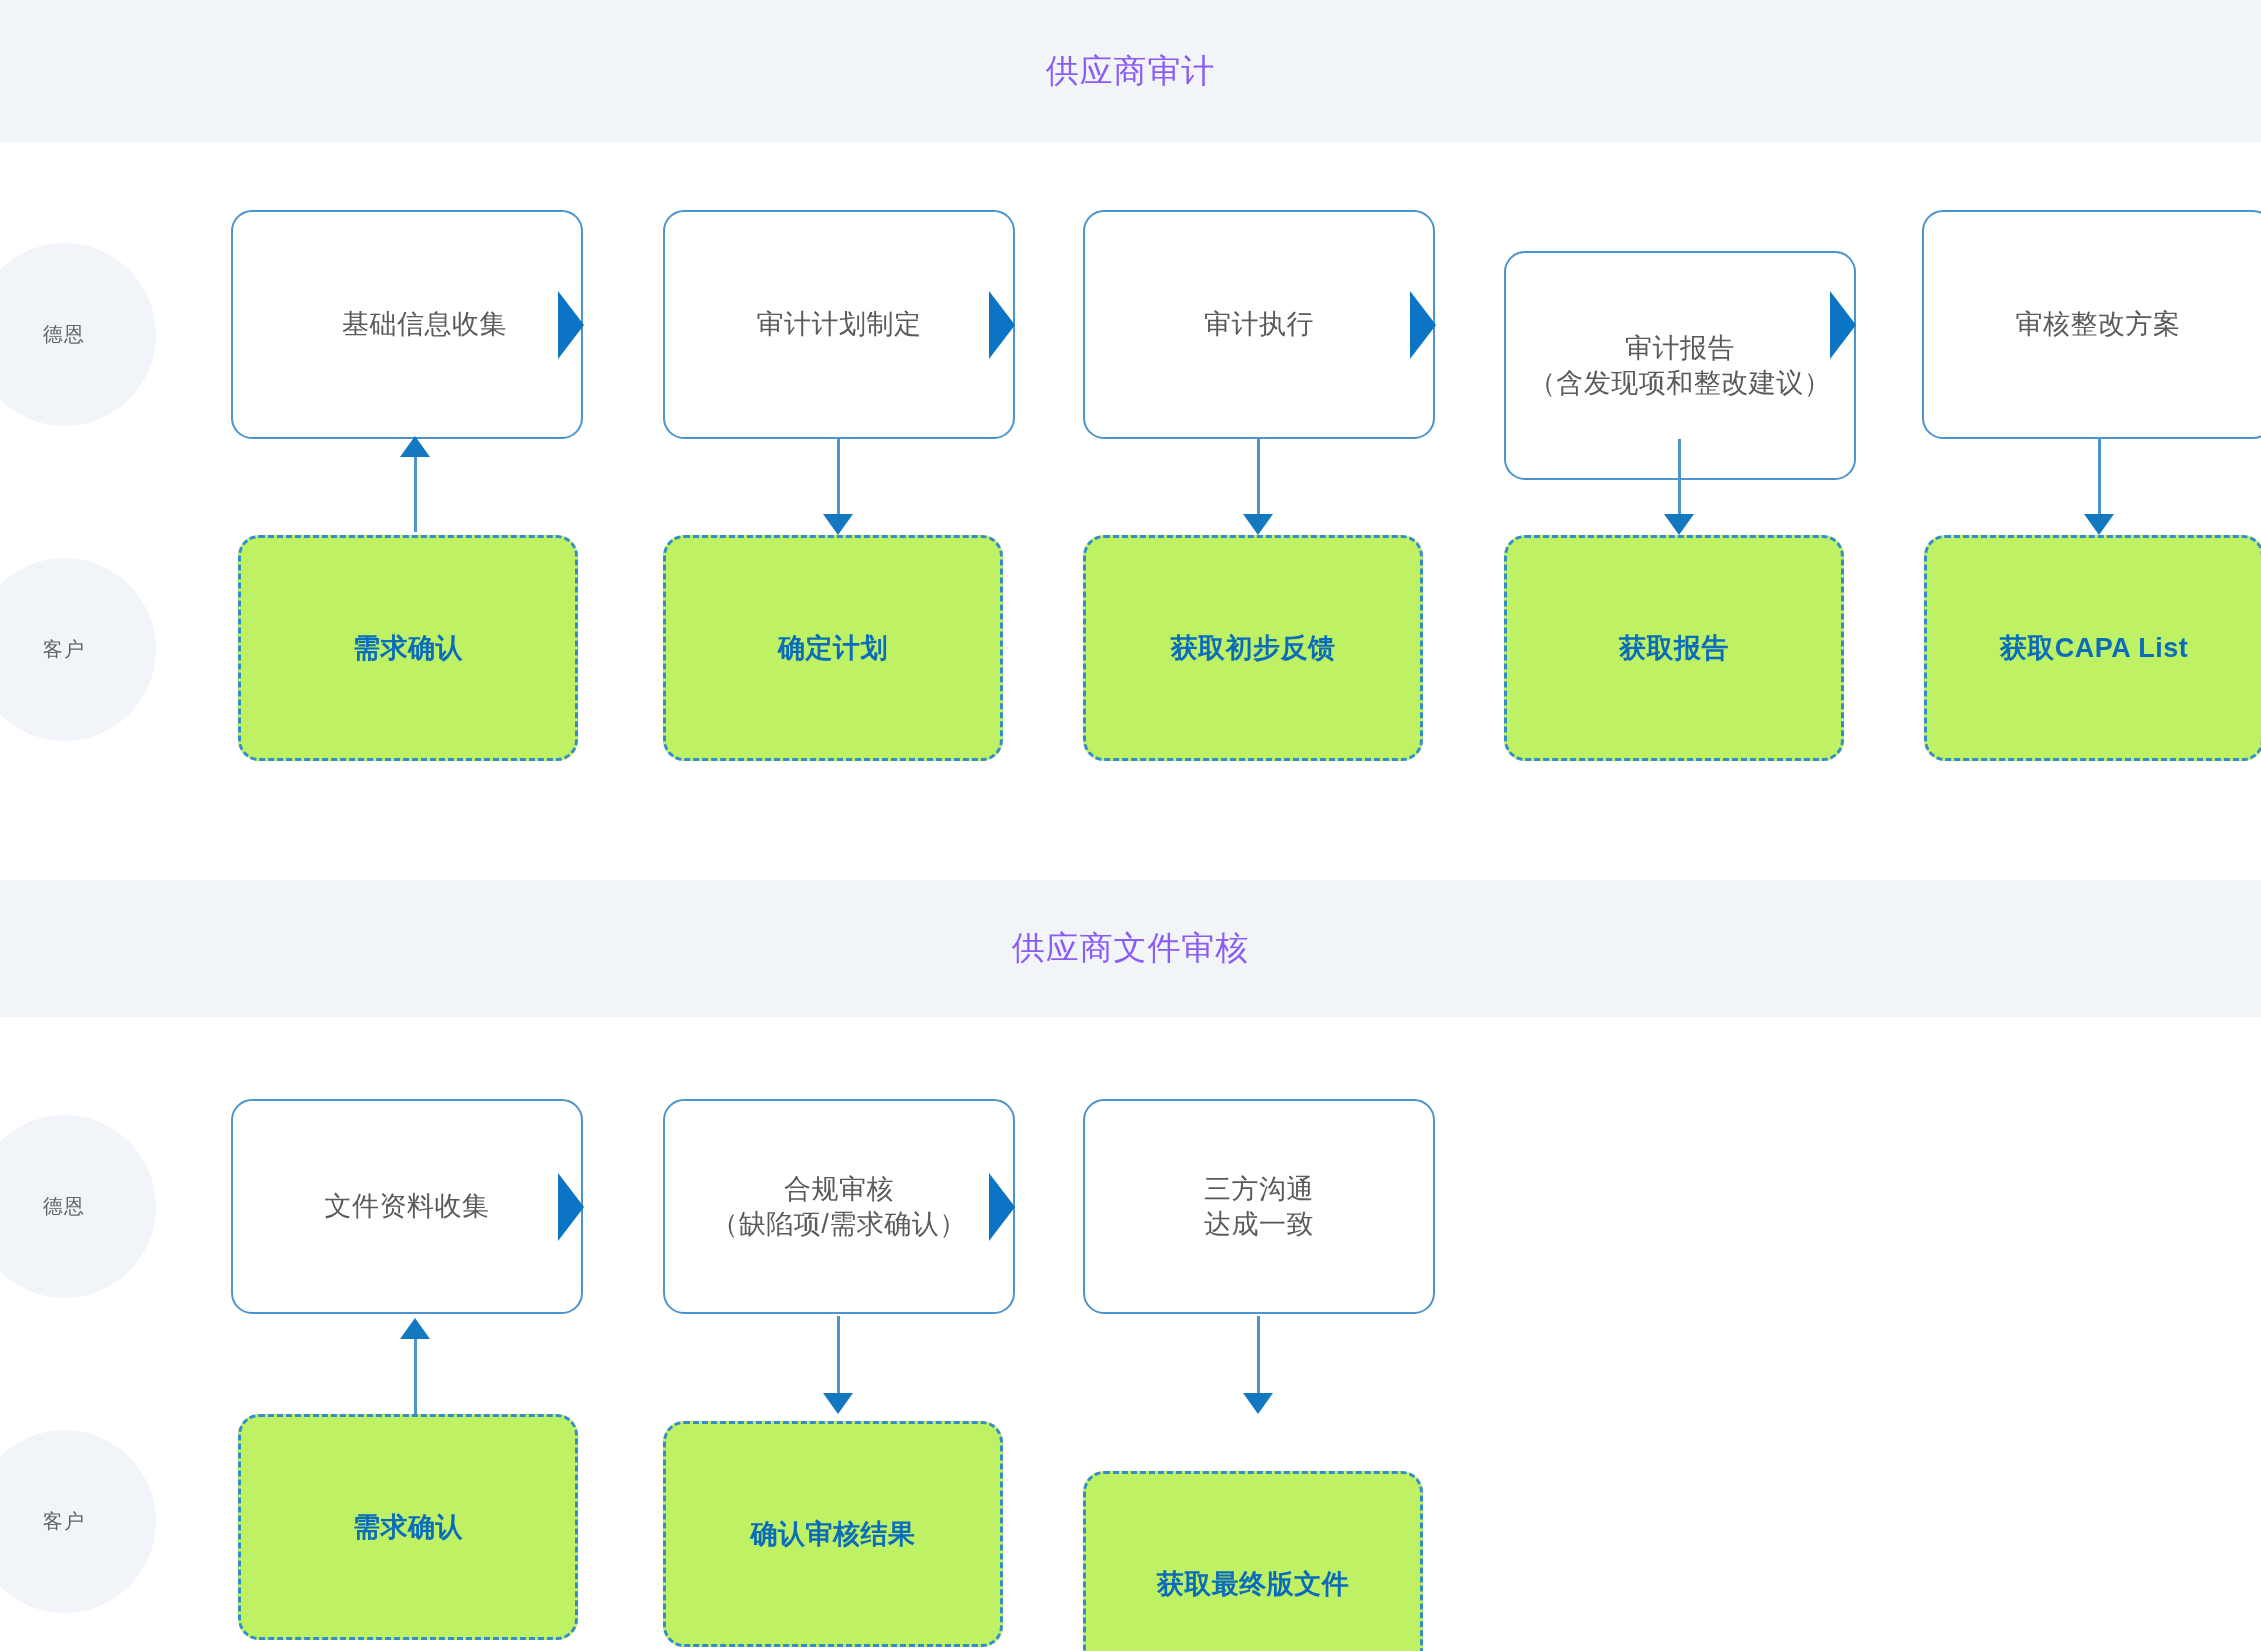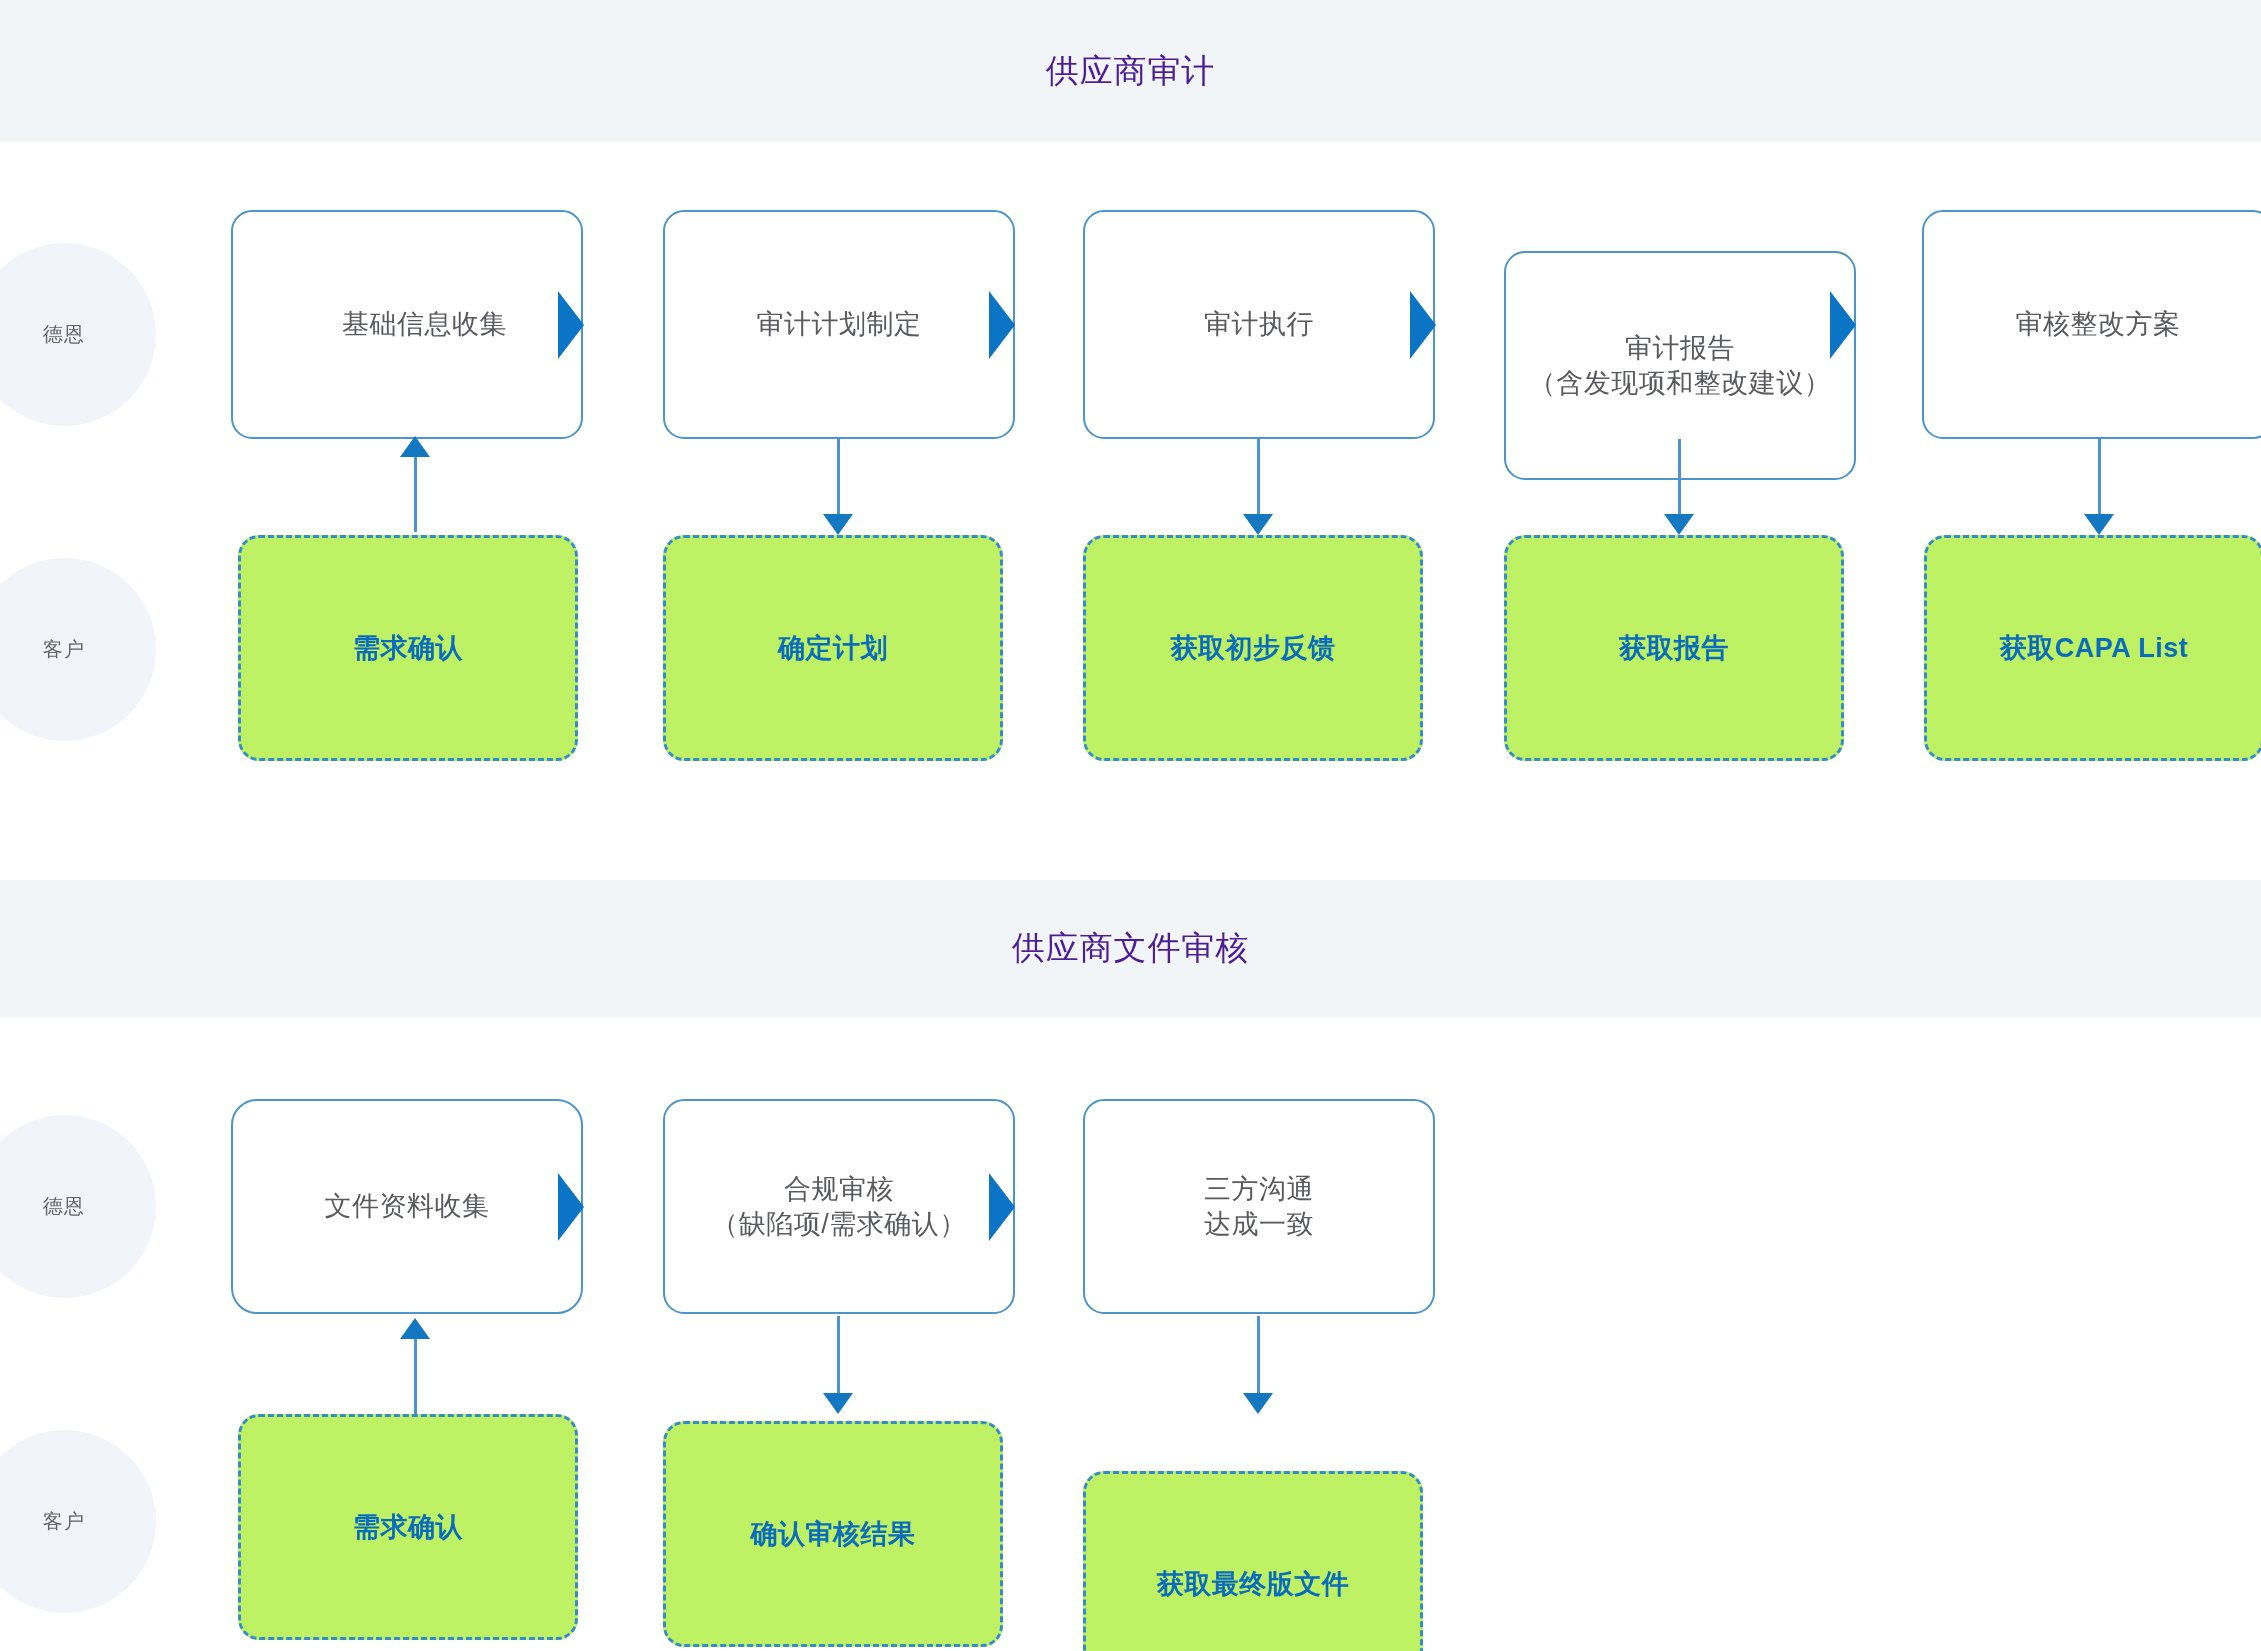--- a/index.html
+++ b/index.html
@@ -9,21 +9,21 @@
     font-family:"Liberation Sans","DejaVu Sans",sans-serif;
     overflow:hidden;
     position:relative;
   }
   .band{
     position:absolute;left:0;width:2261px;
     background:#f2f5f8;
     display:flex;align-items:center;justify-content:center;
   }
   .band-title{
-    font-size:33px;color:#4c1d95;letter-spacing:0.9px;font-weight:400;
+    font-size:33px;color:#8b5cf6;letter-spacing:0.9px;font-weight:400;
   }
 
   
   .role-pill{
     position:absolute;
     background:#f1f5f9;
     border-radius:50%;
     display:flex;align-items:center;justify-content:center;
   }
   .role-label{
@@ -160,21 +160,21 @@
   <span class="band-title">供应商文件审核</span>
 </div>
 
 <div class="role-pill" style="left:-27.4px;top:1115px;width:183px;height:183px;">
   <span class="role-label">德恩</span>
 </div>
 <div class="role-pill" style="left:-27.4px;top:1430px;width:183px;height:183px;">
   <span class="role-label">客户</span>
 </div>
 
-<div class="pbox" style="left:231px;top:1099px;width:352px;height:215px;border-radius:26px;">
+<div class="pbox" style="left:231px;top:1099px;width:352px;height:215px;">
   <div class="pbox-text"><span>文件资料收集</span></div>
 </div>
 <div class="chevron" style="left:558px;top:1173px;"></div>
 
 <div class="pbox" style="left:663px;top:1099px;width:352px;height:215px;">
   <div class="pbox-text">
     <span>合规审核</span><br>
     <span>（缺陷项/需求确认）</span>
   </div>
 </div>

